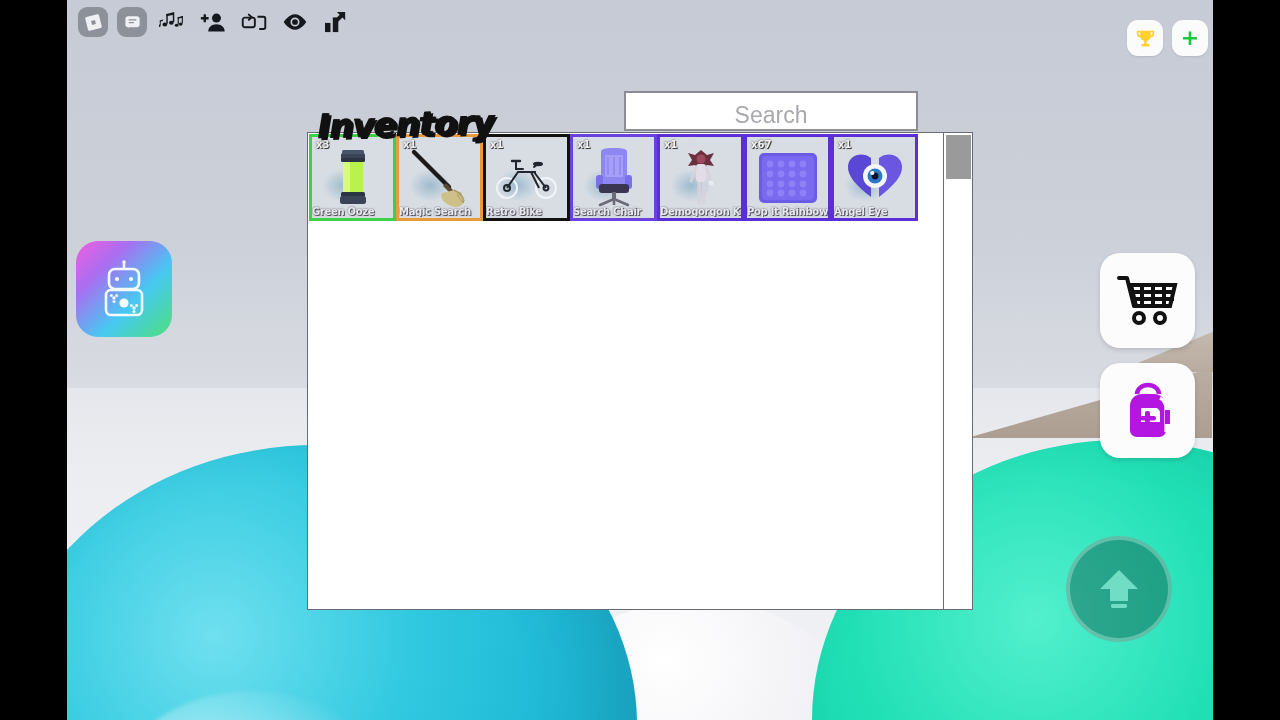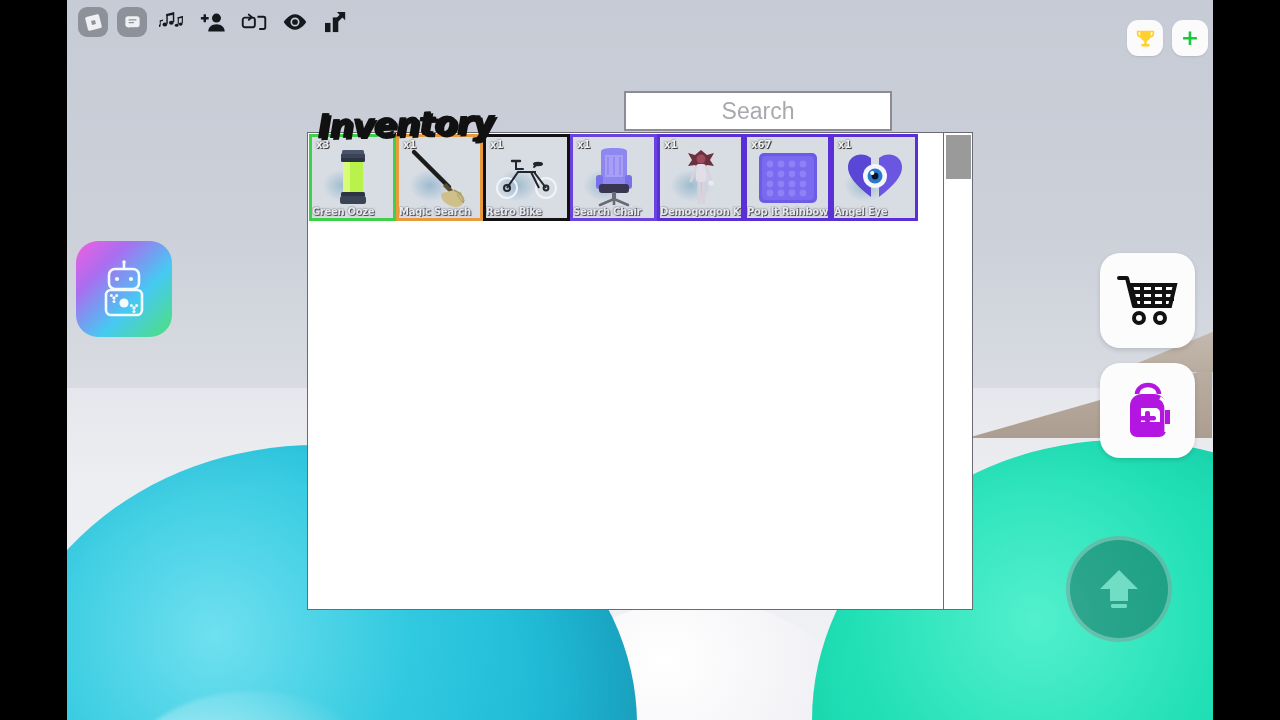--- a/index.html
+++ b/index.html
@@ -58,22 +58,22 @@
   .cash-text { color:#18c93c; font-weight:bold; font-size:19px; letter-spacing:.2px;
                font-family:"DejaVu Sans", sans-serif; }
   .plus-text { color:#18c93c; font-weight:bold; font-size:22px; line-height:1; font-family:"DejaVu Sans", sans-serif; }
 
   
   #inv-title { position:absolute; left:318px; top:104px; z-index:35;
       font-family:"DejaVu Sans", sans-serif; font-weight:bold; font-style:italic; font-size:34px;
       color:#111; letter-spacing:-1px; transform:rotate(-1.5deg);
       text-shadow:2px 2px 0 #111, -1px 0 0 #111; }
 
-  #search { position:absolute; left:624px; top:91px; width:268px; height:40px; z-index:36;
-      background:#fff; border:2px solid #8c8c96; display:flex; align-items:center; justify-content:center; }
+  #search { position:absolute; left:624px; top:91px; width:294px; height:40px; z-index:36;
+      background:#fff; border:2px solid #8c8c96; display:flex; align-items:flex-end; justify-content:center; }
   #search input { width:100%; border:0; outline:0; background:transparent; text-align:center;
       font-size:23px; color:#3b3b3b; font-family:"Liberation Sans", sans-serif; }
   #search input::placeholder { color:#a8a8ae; }
 
   #panel { position:absolute; left:307px; top:132px; width:666px; height:478px; z-index:30;
       background:#fff; border:1px solid #6a6a74; }
   #grid-wrap { position:absolute; left:0; top:0; right:29px; bottom:0; overflow:hidden; }
   #grid { display:flex; flex-wrap:wrap; align-content:flex-start; padding:1px 0 0 1px; }
 
   .cell { width:87px; height:87px; margin:0 0 19px 0; position:relative; overflow:hidden;

